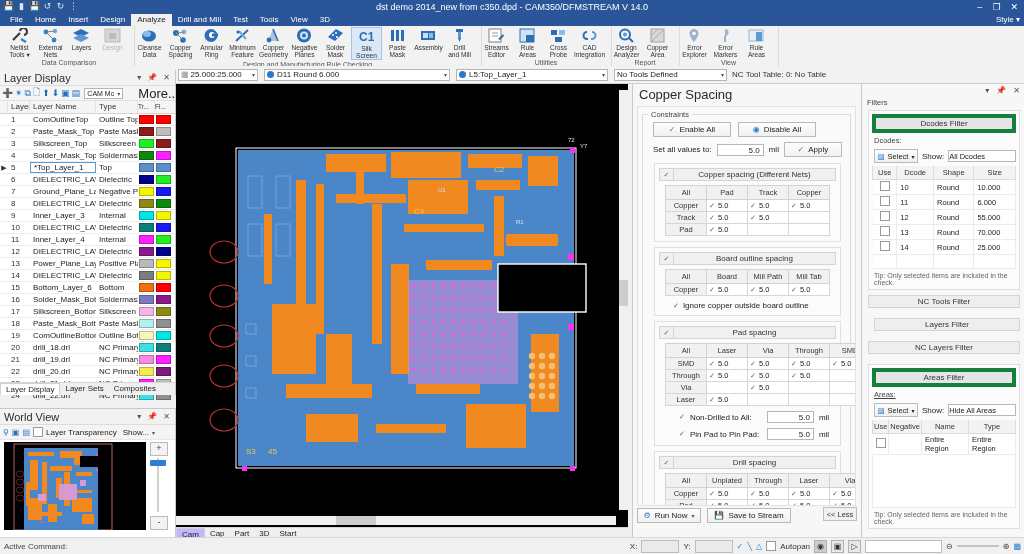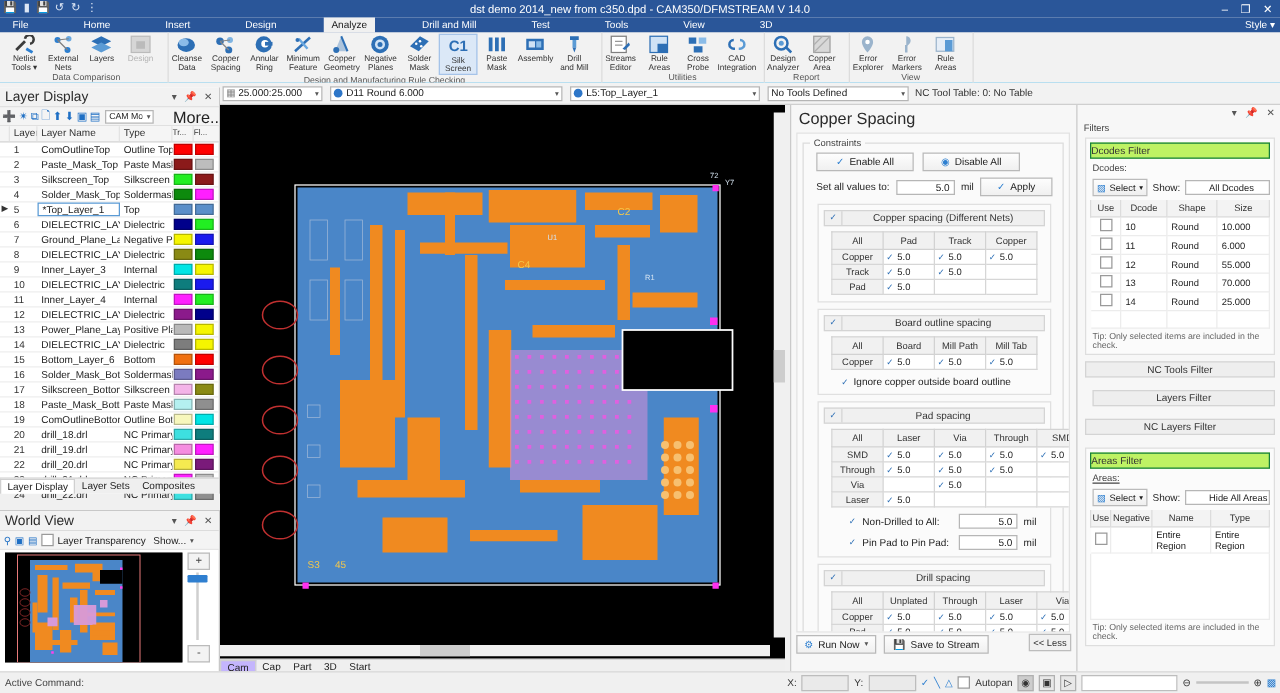--- a/index.html
+++ b/index.html
@@ -15,21 +15,21 @@
   .titlebar{position:absolute;left:0;top:0;width:1024px;height:14px;background:#2a5699;}
   .title-text{position:absolute;left:0;top:0;width:1024px;text-align:center;line-height:14px;
     font-size:9px;color:#fff;}
   .qat{position:absolute;left:3px;top:1px;display:flex;gap:2px;align-items:center;}
   .qat span{display:inline-block;width:11px;height:11px;color:#dce6f5;font-size:9px;line-height:11px;text-align:center;}
   .win-btns{position:absolute;right:2px;top:0;display:flex;gap:10px;height:14px;align-items:center;color:#fff;font-size:9px;padding-right:4px;}
   .win-btns span{cursor:default;}
 
   
   .menubar{position:absolute;left:0;top:14px;width:1024px;height:12px;background:#2a5699;}
-  .menubar .items{display:flex;height:12px;align-items:flex-end;padding-left:4px;gap:32px;}
+  .menubar .items{display:flex;height:12px;align-items:flex-end;padding-left:4px;}
   .menubar .mi{color:#fff;font-size:8px;padding:0 6px;line-height:12px;height:12px;}
   .menubar .mi.active{background:#f0f0f0;color:#1a1a1a;}
   .style-btn{position:absolute;right:4px;top:0;height:12px;line-height:12px;color:#fff;font-size:8px;}
 
   
   .ribbon{position:absolute;left:0;top:26px;width:1024px;height:40px;background:#f2f2f2;border-bottom:1px solid #0ea5e9;}
   .rgroup{position:absolute;top:0;height:40px;border-right:1px solid #dcdcdc;display:flex;flex-direction:column;}
   .rgroup .rrow{display:flex;flex:1;align-items:flex-start;padding-top:1px;}
   .rgroup .rlabel{height:9px;line-height:9px;text-align:center;font-size:7px;color:#555;}
   .rbtn{width:31px;display:flex;flex-direction:column;align-items:center;justify-content:flex-start;cursor:default;}
@@ -116,24 +116,24 @@
   .optrow2 .lb{width:72px;}
   .cs-footer{position:absolute;left:4px;bottom:14px;width:219px;height:18px;display:flex;align-items:center;gap:6px;}
   .lessbtn{position:absolute;right:4px;bottom:17px;height:12px;min-width:32px;border:1px solid #bdbdbd;background:#f1f1f1;
       font-size:7.5px;display:flex;align-items:center;justify-content:center;color:#333;}
 
   
   .fpanel{position:absolute;left:861px;top:84px;width:163px;height:454px;background:#f7f7f7;border-left:1px solid #cacaca;}
   .f-hdr{height:13px;display:flex;justify-content:flex-end;gap:7px;align-items:center;padding-right:5px;font-size:8px;color:#555;}
   .fl-label{font-size:7.5px;color:#444;margin:1px 0 0 5px;}
   .fbox{margin:3px 5px 0 6px;border:1px solid #dedede;background:#fbfbfb;padding:3px;}
-  .fbar{height:11px;border:1px solid #15803d;background:#bef264;font-size:8px;line-height:11px;color:#333;}
+  .fbar{height:11px;border:4px solid #15803d;background:#e5e5e5;text-align:center;font-size:8px;line-height:11px;color:#333;}
   .selrow{display:flex;align-items:center;gap:4px;margin:4px 0 3px 2px;font-size:8px;}
   .selbtn{height:12px;min-width:42px;border:1px solid #bbb;background:linear-gradient(#fdfdfd,#efefef);display:flex;align-items:center;justify-content:center;gap:3px;font-size:7.5px;}
-  .showbox{flex:1;height:12px;border:1px solid #b6b6b6;background:#fff;font-size:7.5px;line-height:12px;padding-left:18px;box-sizing:border-box;}
+  .showbox{flex:1;height:12px;border:1px solid #b6b6b6;background:#fff;font-size:7.5px;line-height:12px;padding-left:0;box-sizing:border-box;}
   table.ft{border-collapse:collapse;width:100%;}
   table.ft th{border:1px solid #dcdcdc;border-top:none;background:#f3f3f3;font-weight:normal;font-size:7.5px;height:11px;color:#333;}
   table.ft td{border-bottom:1px solid #ececec;border-right:1px solid #ececec;height:11px;font-size:7.5px;padding-left:3px;background:#fff;}
   .cbx{width:8px;height:8px;border:1px solid #9a9a9a;background:#fff;display:inline-block;}
   .tip{font-size:7px;color:#666;margin:3px 0 0 2px;}
   .fbar-solo{margin:5px 5px 0 6px;height:11px;border:1px solid #d4d4d4;background:#eeeeee;text-align:center;font-size:8px;line-height:11px;color:#333;}
 
   
   .statusbar{position:absolute;left:0;bottom:0;width:1024px;height:16px;background:#f0f0f0;border-top:1px solid #d8d8d8;display:flex;align-items:center;}
   .sb-left{font-size:8px;color:#444;padding-left:4px;}

